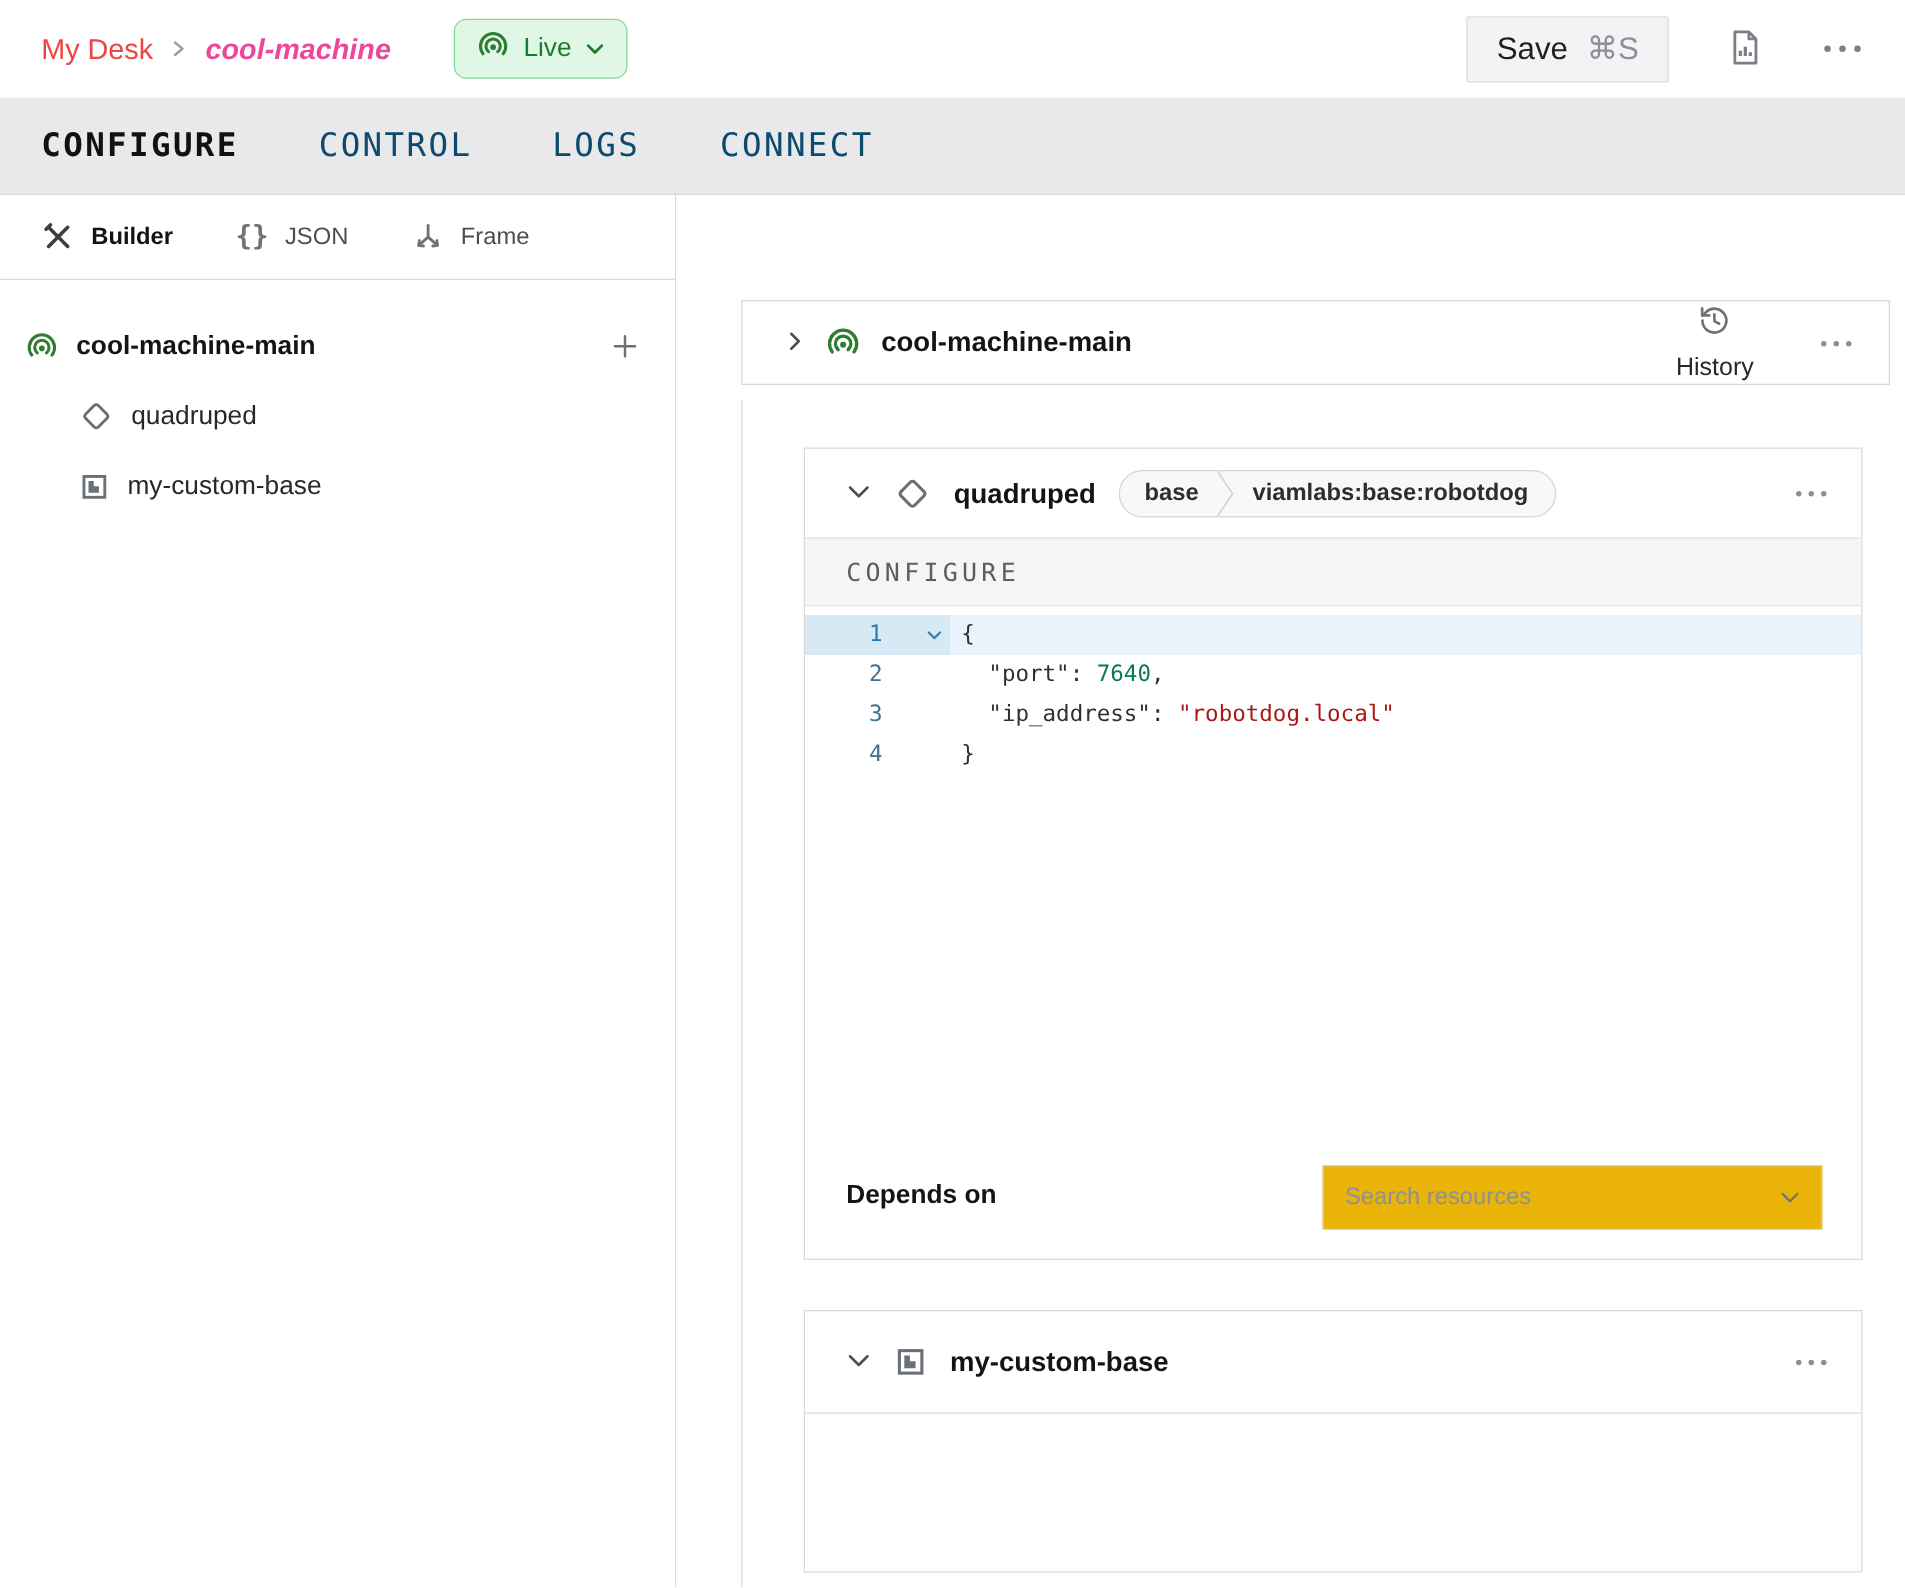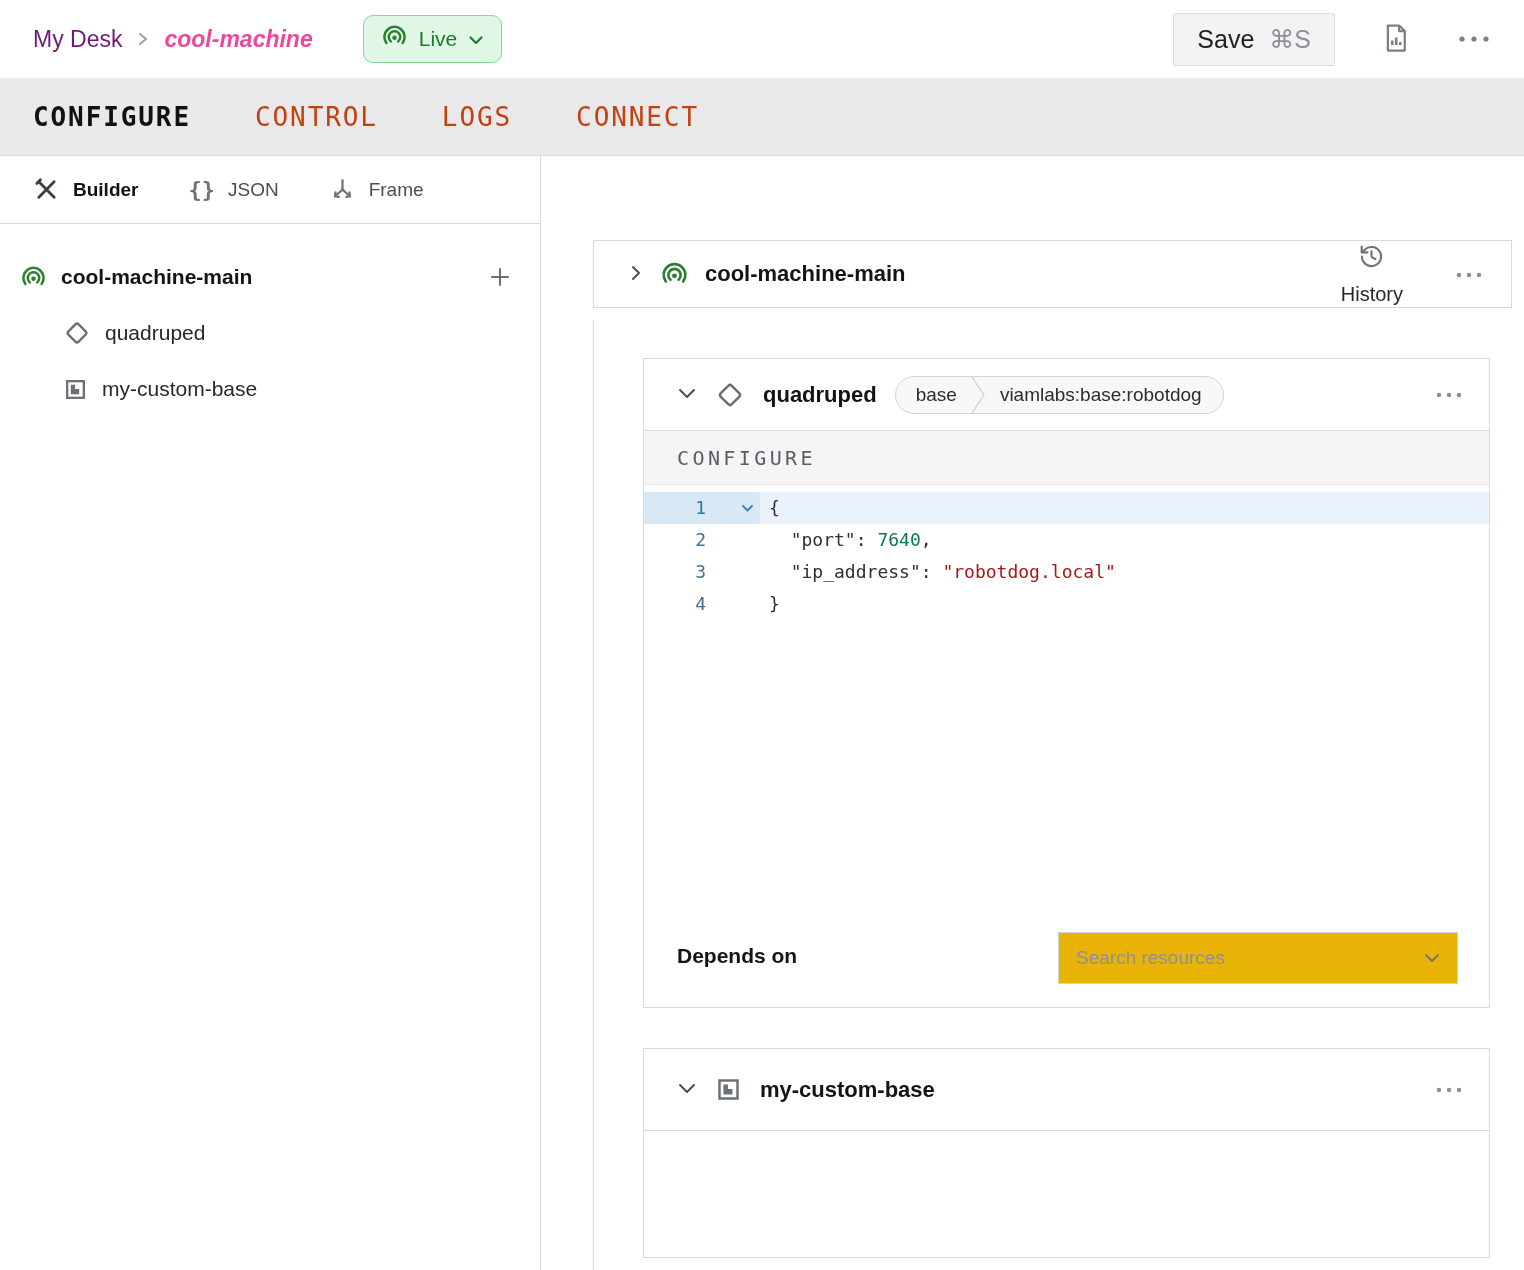--- a/index.html
+++ b/index.html
@@ -10,38 +10,38 @@
     --code-plain:#2e3134; --code-number:#0b7a4e; --code-string:#a91717; --fold-blue:#3a7fb5;
   }
   *{box-sizing:border-box; margin:0; padding:0;}
   html,body{background:#fff;}
   body{font-family:"Liberation Sans", sans-serif; color:var(--text); width:1524px; height:1270px; overflow:hidden;}
   .app{width:1524px; height:1270px; display:flex; flex-direction:column; background:#fff;}
 
   
   header{height:78px; flex:none; display:flex; align-items:center; padding:0 33px; background:#fff;}
   .breadcrumb{display:flex; align-items:center; gap:14px; font-size:23px;}
-  .bc-parent{color:#701a75; cursor:pointer;}
+  .bc-parent{color:#ef4444; cursor:pointer;}
   .bc-sep{color:#9aa0a8; display:flex;}
   .bc-current{font-weight:700; color:#ec4899;font-style:italic;}
   .live-badge{margin-left:50px; height:48px; display:flex; align-items:center; gap:11px; padding:0 17px;
     background:var(--green-bg); border:1.5px solid var(--green-border); border-radius:10px;
     color:var(--green-text); font-size:21px; font-family:inherit; cursor:pointer;}
   .live-badge .radar{color:var(--green-icon);}
   .header-right{margin-left:auto; display:flex; align-items:center; gap:46px;}
   .save-btn{height:53px; display:flex; align-items:center; padding:0 23px; gap:15px; background:#f3f3f5;
     border:1px solid #dcdcdf; border-radius:2px; font-family:inherit; font-size:25px; color:#1d1f21; cursor:pointer;}
   .save-btn .kbd{color:var(--muted);}
   .icon-btn{background:none; border:none; color:#7b7f87; cursor:pointer; display:flex; align-items:center;}
 
   
   .tabbar{height:78px; flex:none; background:var(--tabbar-bg); border-bottom:1px solid var(--border);
     display:flex; align-items:center; padding:0 33px; gap:64px;
     font-family:"DejaVu Sans Mono", monospace; font-size:26px; letter-spacing:1.9px;}
-  .tab{color:#c2410c; cursor:pointer; white-space:nowrap;}
+  .tab{color:#0c4a6e; cursor:pointer; white-space:nowrap;}
   .tab.active{color:#101113; font-weight:700;}
 
   
   .content{flex:1; display:flex; min-height:0;}
   .sidebar{width:541px; flex:none; border-right:1px solid var(--border); background:#fff;}
   .mode-row{height:68px; display:flex; align-items:center; padding:0 33px; gap:50px; border-bottom:1px solid var(--border);}
   .mode{display:flex; align-items:center; gap:13px; font-size:19px; color:#4a4e54; cursor:pointer;}
   .mode.active{color:#121315; font-weight:700;}
   .mode .micon{color:#6e737a; display:flex;}
   .mode.active .micon{color:#3a3d42;}
@@ -66,21 +66,21 @@
     font-family:inherit; font-size:20px; color:#26282b; cursor:pointer;flex-direction:column;}
   .history-btn .hicon{color:#6e737a; display:flex;}
   .dots-btn{background:none; border:none; color:#8a8f96; display:flex; cursor:pointer; margin-left:36px;}
 
   .component-card{margin:50px 34px 0 102px; height:650px; display:flex; flex-direction:column;}
   .process-card{margin:40px 34px 0 102px; height:210px;}
   .card-header{height:72px; flex:none; display:flex; align-items:center; padding:0 26px 0 33px; gap:18px; border-bottom:1px solid var(--border);}
   .process-card .card-header{height:82px;}
   .card-header .ticon{display:flex; color:var(--icon-gray);}
   .pill{height:38px; display:flex; align-items:center; border:1px solid #d5d5d8; border-radius:19px;
-    background:#f8f8f9; font-size:19px; color:#2b2d30; padding:0 21px 0 20px; gap:0;}
+    background:#f8f8f9; font-size:19px; color:#2b2d30; padding:0 21px 0 20px; gap:0;font-weight:bold;}
   .pill .seg{white-space:nowrap;}
   .pill .pdiv{display:flex; margin:0 14px; color:#d5d5d8;}
   .card-header .dots-btn{margin-left:auto;}
 
   .band{height:54px; flex:none; background:var(--band-bg); border-bottom:1px solid #e6e6e8; display:flex; align-items:center;
     padding:0 33px; font-family:"DejaVu Sans Mono", monospace; font-size:20px; letter-spacing:3.4px; color:#5a5e64;}
 
   .editor{height:435px; flex:none; padding-top:7px; font-family:"DejaVu Sans Mono", monospace; font-size:18px; cursor:text;}
   .code-line{display:flex; height:32px; line-height:32px;}
   .gutter{width:116px; flex:none; display:flex;}

